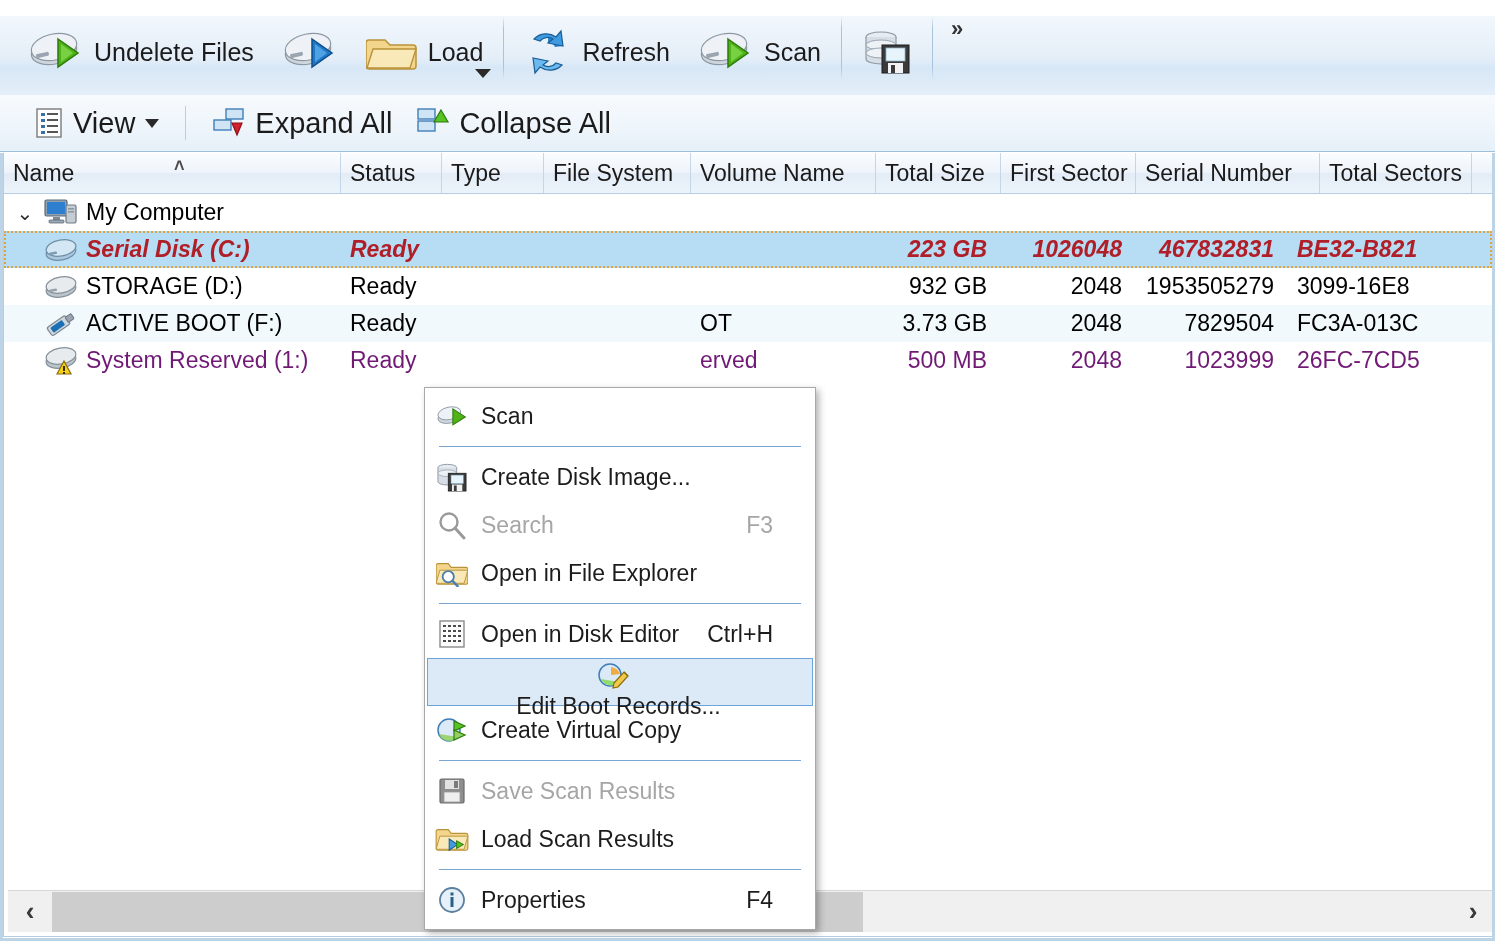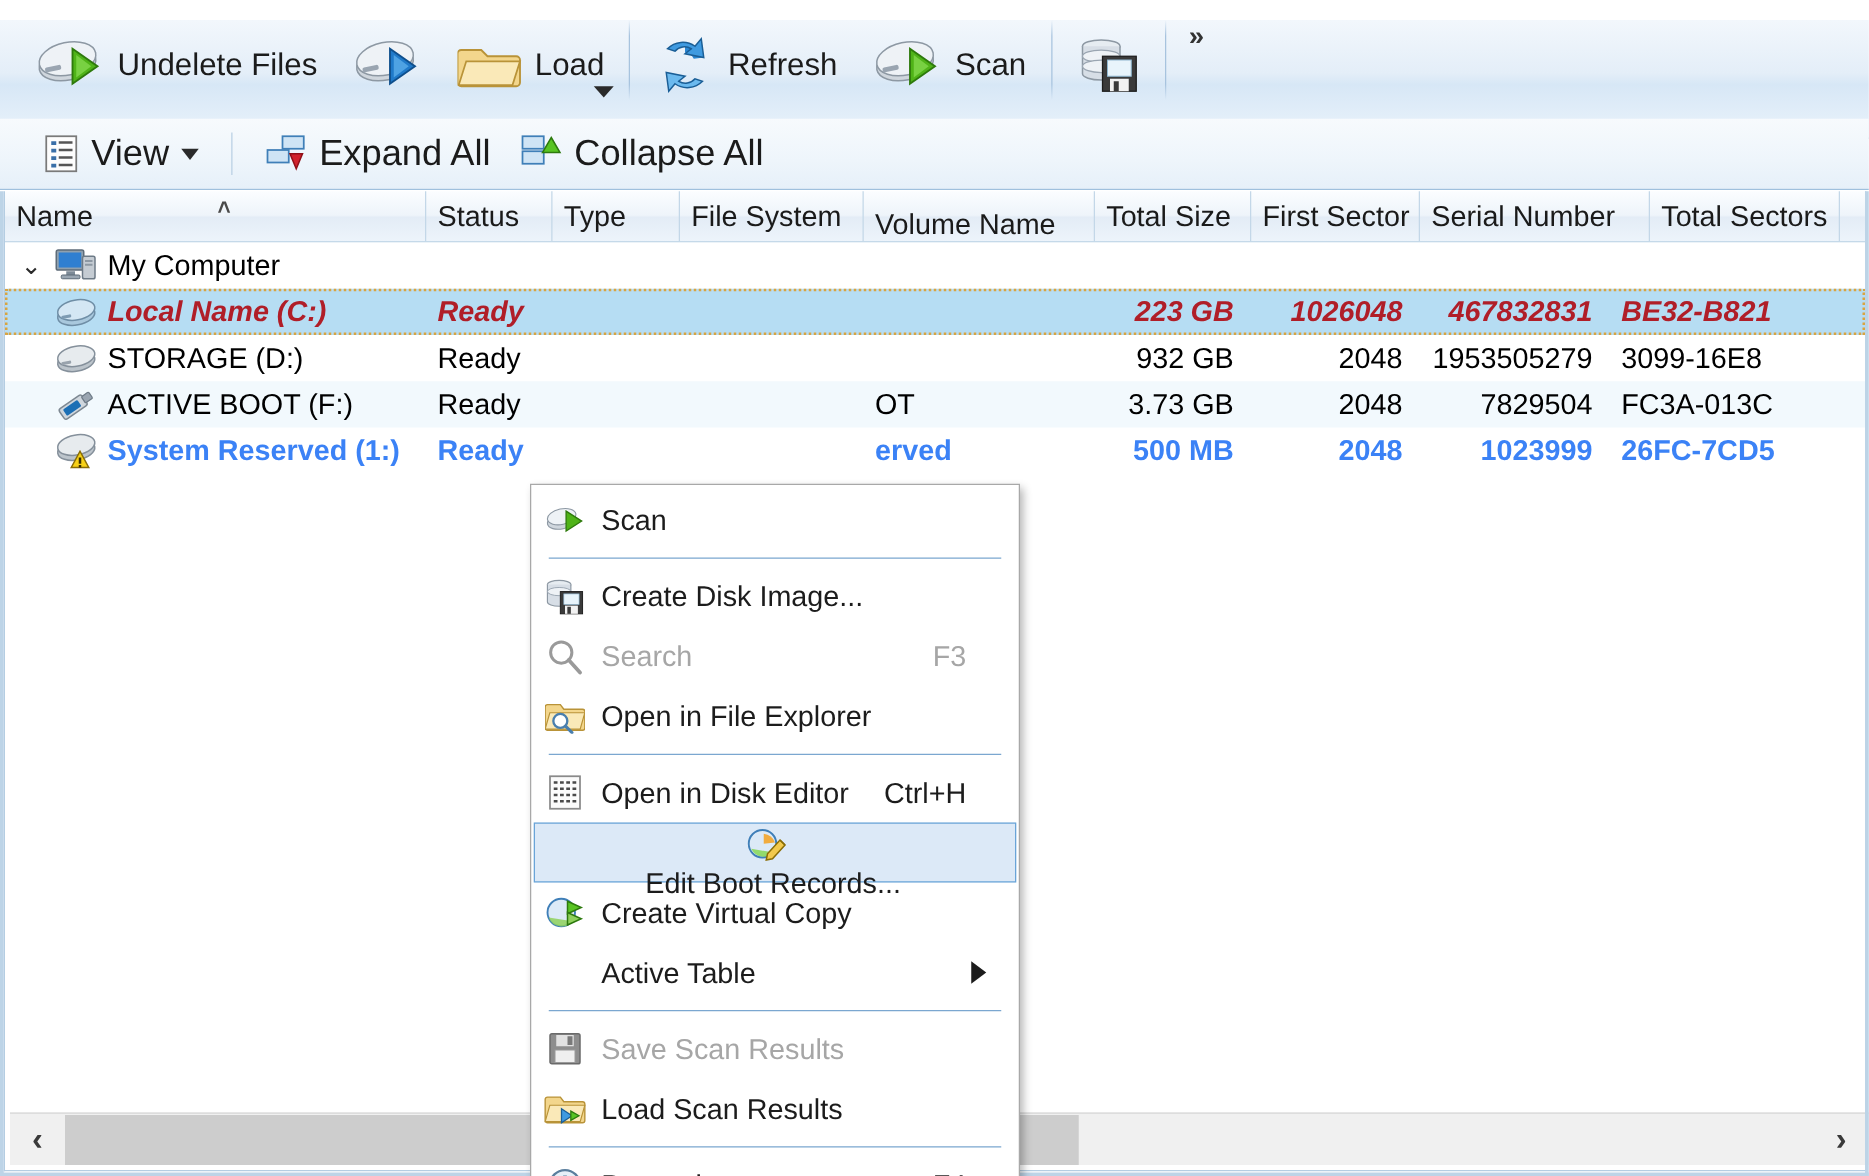--- a/index.html
+++ b/index.html
@@ -104,21 +104,21 @@
     background: #b6ddf3;
     outline: 2px dotted #d9a441;
     outline-offset: -2px;
   }
   .cell { padding: 0 9px; white-space: nowrap; overflow: hidden; display: flex; align-items: center; }
   .cell.num { justify-content: flex-end; }
   .cell.right-pad { padding-right: 14px; }
 
   .name-cell { display: flex; align-items: center; gap: 8px; }
   .c-red { color: #b01e28; font-style: italic; font-weight: bold; }
-  .c-orange { color: #3b82f6; font-weight: bold; }
+  .c-orange { color: #701a75; font-weight: normal; }
   .c-dark { color: #000000; }
 
   .twisty {
     width: 22px; display: inline-block; text-align: center;
     font-size: 20px; color: #2b2b2b; cursor: pointer;
   }
 
   
   .ico { display: inline-block; flex: none; line-height: 0; }
 
@@ -321,21 +321,21 @@
       </div>
       <div class="gh-cell" style="width: 101px;">
         <span>Status</span>
       </div>
       <div class="gh-cell" style="width: 102px;">
         <span>Type</span>
       </div>
       <div class="gh-cell" style="width: 147px;">
         <span>File System</span>
       </div>
-      <div class="gh-cell" style="width: 185px; align-items: flex-end;">
+      <div class="gh-cell" style="width: 185px;">
         <span>Volume Name</span>
       </div>
       <div class="gh-cell" style="width: 125px;">
         <span>Total Size</span>
       </div>
       <div class="gh-cell" style="width: 135px;">
         <span>First Sector</span>
       </div>
       <div class="gh-cell" style="width: 184px;">
         <span>Serial Number</span>
@@ -368,21 +368,21 @@
         <div class="cell num right-pad c-dark" style="width: 152px;"></div>
         <div class="cell c-dark" style="width: 184px;"></div>
       </div>
       <div class="row alt sel">
         <div class="cell name-cell" style="width: 337px; padding-left: 40px;">
           <span class="ico"><svg width="34" height="26" viewBox="0 0 34 26">
         <ellipse cx="17" cy="15" rx="15" ry="8" fill="#a9c8dd" stroke="#6f8ea6" stroke-width="1.2" transform="rotate(-10 17 15)"></ellipse>
         <ellipse cx="17" cy="11" rx="15" ry="8" fill="#d4e7f4" stroke="#6f8ea6" stroke-width="1.2" transform="rotate(-10 17 11)"></ellipse>
         <rect x="5" y="15" width="8" height="2.6" rx="1.2" fill="#7e9bb2" transform="rotate(-10 9 16)"></rect>
             </svg></span>
-          <span class="c-red" style="font-style: italic;">Local Name (C:)</span>
+          <span class="c-red" style="font-style: italic;">Serial Disk (C:)</span>
         </div>
         <div class="cell c-red" style="font-style: italic; width: 101px;">Ready</div>
         <div class="cell c-red" style="font-style: italic; width: 102px;"></div>
         <div class="cell c-red" style="font-style: italic; width: 147px;"></div>
         <div class="cell c-red" style="font-style: italic; width: 185px;"></div>
         <div class="cell num right-pad c-red" style="font-style: italic; width: 125px;">223 GB</div>
         <div class="cell num right-pad c-red" style="font-style: italic; width: 135px;">1026048</div>
         <div class="cell num right-pad c-red" style="font-style: italic; width: 152px;">467832831</div>
         <div class="cell c-red" style="font-style: italic; width: 184px;">BE32-B821</div>
       </div>
@@ -537,25 +537,20 @@
         <span class="ctx-ico">
           <span class="ico"><svg width="32" height="30" viewBox="0 0 32 30">
         <circle cx="13" cy="15" r="11" fill="#dceaf7" stroke="#3f7fb8" stroke-width="1.5"></circle>
         <path d="M3 19 a11 11 0 0 0 19 3 l-19 -3 z" fill="#8fd15c" opacity="0.85"></path>
         <path d="M18 6 l11 5 l-11 5 z" fill="#58c422" stroke="#2d7a0e" stroke-width="1.2"></path>
         <path d="M18 15 l11 5 l-11 5 z" fill="#8fd15c" stroke="#2d7a0e" stroke-width="1.2"></path>
             </svg></span>
         </span>
         <span class="ctx-label">Create Virtual Copy</span>
       </div>
-      <div class="ctx-item">
-        <span class="ctx-ico"></span>
-        <span class="ctx-label">Active Table</span>
-        <span class="submenu-arrow"></span>
-      </div>
       <div class="ctx-sep"></div>
       <div class="ctx-item disabled">
         <span class="ctx-ico">
           <span class="ico"><svg width="28" height="28" viewBox="0 0 28 28">
         <rect x="2" y="2" width="24" height="24" rx="1.5" fill="#8e8e8e" stroke="#6a6a6a" stroke-width="1.2"></rect>
         <rect x="7" y="3" width="14" height="9" fill="#e2e2e2"></rect>
         <rect x="16" y="4" width="4" height="7" fill="#7a7a7a"></rect>
         <rect x="6" y="15" width="16" height="10" fill="#efefef" stroke="#9a9a9a" stroke-width="0.8"></rect>
             </svg></span>
         </span>

